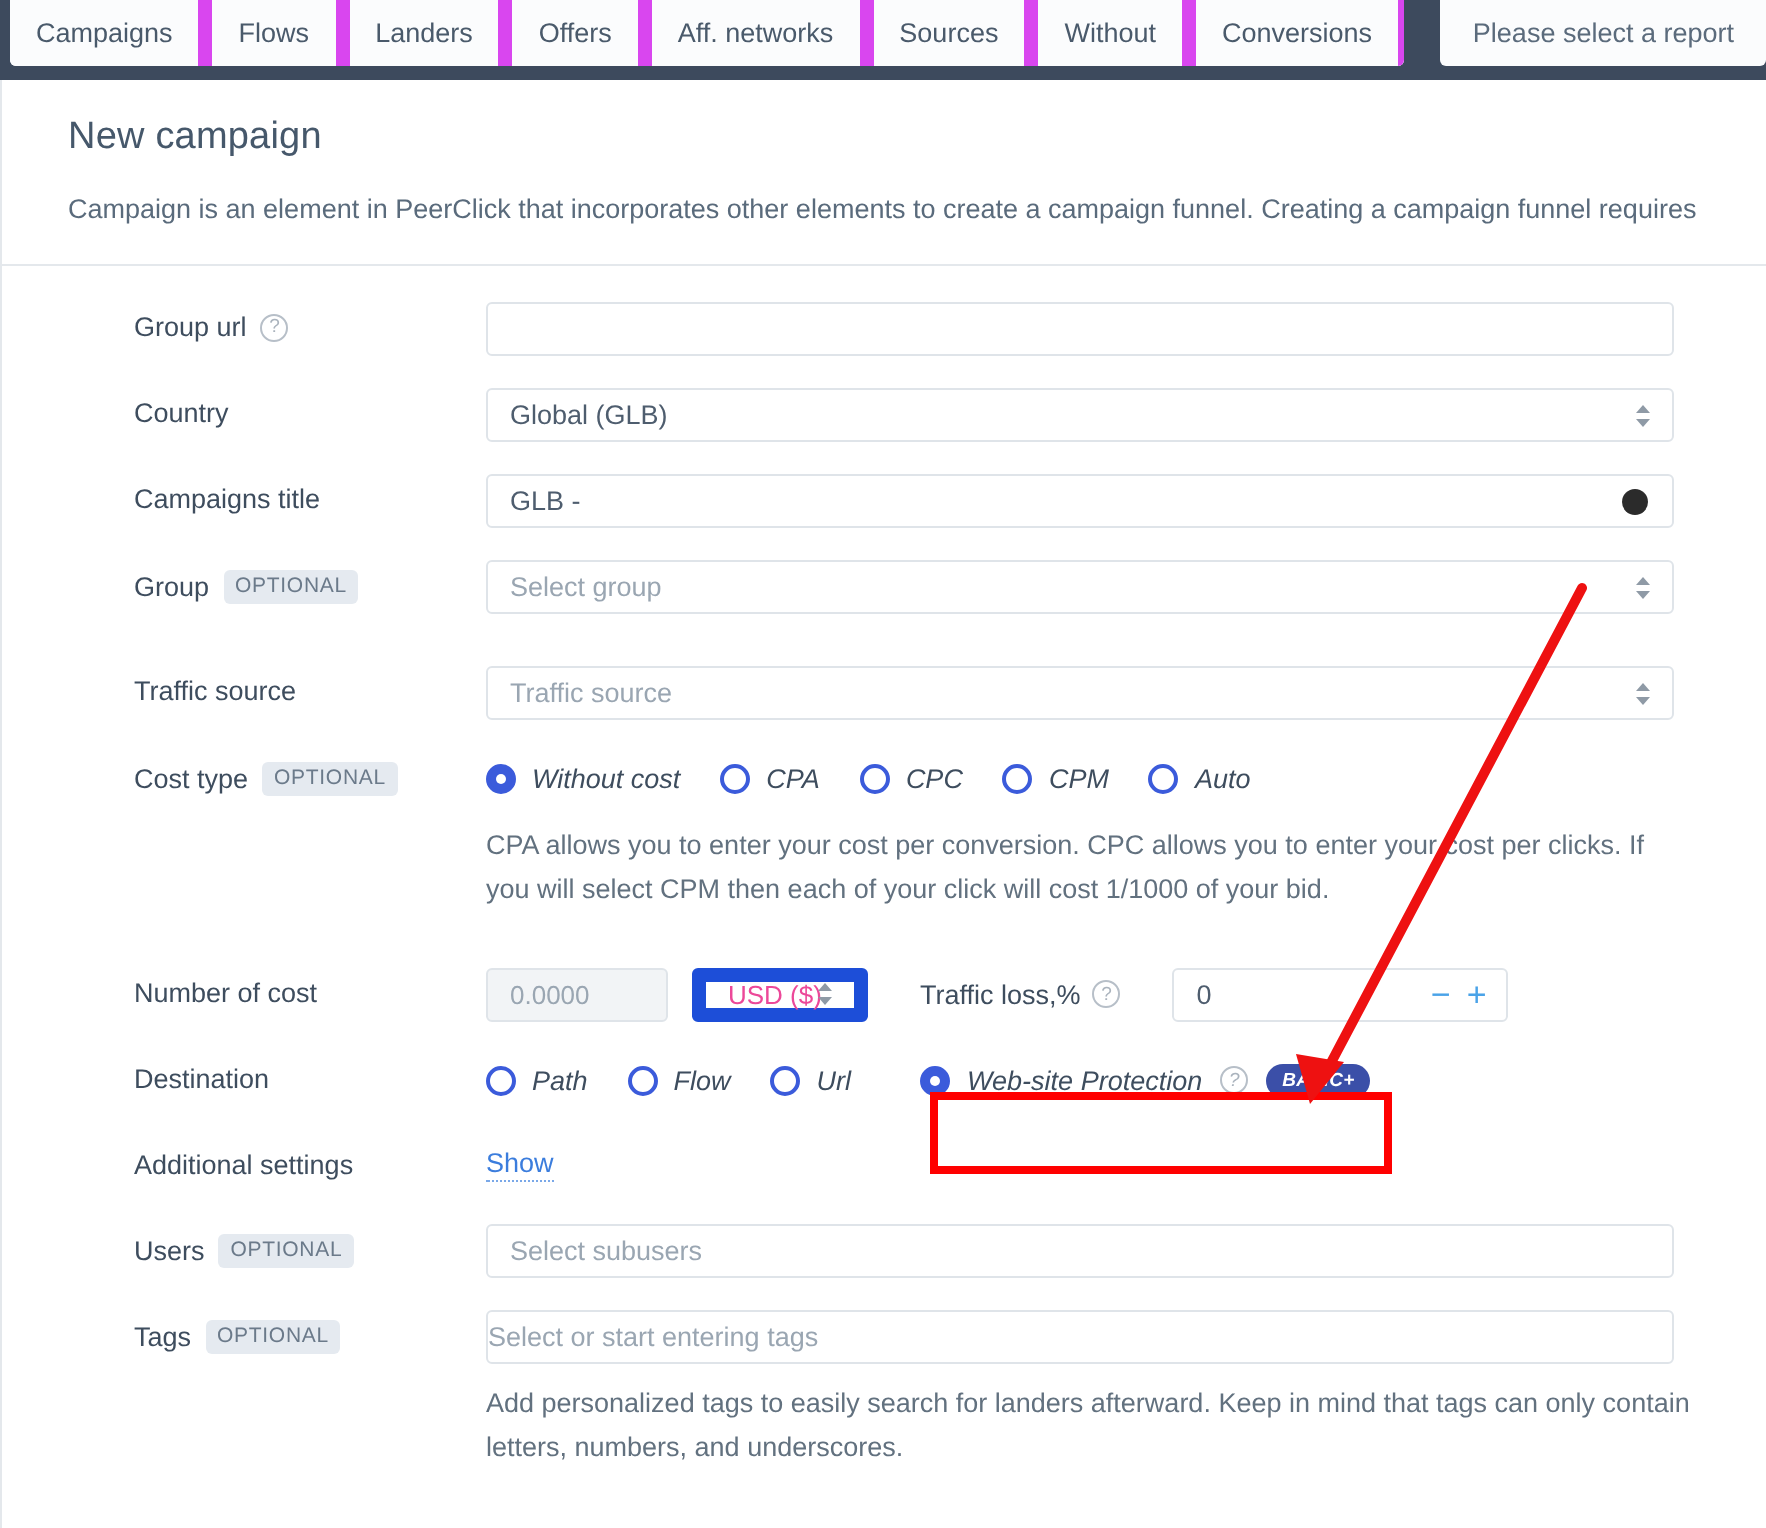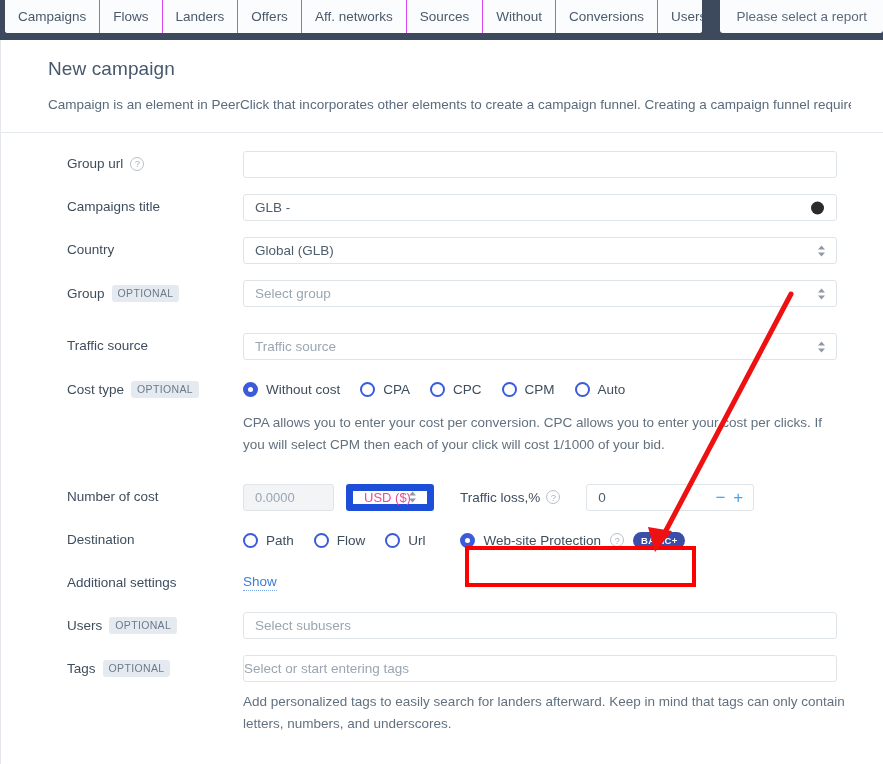--- a/index.html
+++ b/index.html
@@ -17,21 +17,21 @@
   
   #topbar {
     position: absolute; left: 0; top: 0; width: 883px; height: 40px;
     background: #3d4a5d;
     display: flex; align-items: flex-start;
     padding-left: 5px;
   }
   .tab {
     height: 33px;
     background: #fbfcfd;
-    border-right: 1px solid #d946ef;
+    border-right: 7px solid #d946ef;
     display: flex; align-items: center;
     padding: 0 13px;
     font-size: 13.5px;
     color: #4a5a6b;
     white-space: nowrap;
     cursor: pointer;
   }
   .tab:first-child { border-radius: 0 0 0 0; }
   .tab.last-group { border-right: none; }
   #tabs-group {
@@ -54,21 +54,21 @@
     cursor: pointer;
   }
 
   
   #page-wrap {
     position: absolute; left: 0; top: 40px; width: 883px; height: 724px;
     background: #ffffff;
     border-left: 1px solid #e4e8ec;
   }
   #header-block {
-    padding: 18px 32px 16px 47px;
+    padding: 18px 32px 16px 33px;
     border-bottom: 1px solid #e4e8ec;
   }
   #page-title {
     font-size: 19px;
     font-weight: normal;
     color: #46586b;
     margin: 0 0 14px 0;
     letter-spacing: 0.1px;
   }
   #page-desc {
@@ -162,21 +162,21 @@
 
   .hint {
     font-size: 13.5px;
     color: #62717f;
     line-height: 1.62;
     margin-top: 9px;
     max-width: 602px;
   }
 
   
-  .radios { display: flex; align-items: center; gap: 20px; height: 27px; }
+  .radios { display: flex; align-items: center; gap: 20px; height: 27px; font-style: italic; }
   .radio { display: flex; align-items: center; gap: 8px; cursor: pointer; font-size: 13.5px; color: #3e4d5e; }
   .rdot {
     width: 15px; height: 15px; border-radius: 50%;
     border: 2px solid #3b5bdb; background: #fff;
     display: flex; align-items: center; justify-content: center;
     flex: none;
   }
   .rdot.on { background: #3b5bdb; border-color: #3b5bdb; }
   .rdot.on::after {
     content: ""; width: 5px; height: 5px; border-radius: 50%; background: #fff;
@@ -296,43 +296,43 @@
       </div>
       <div class="ctl">
         <div class="field">
             <span></span>
           </div>
       </div>
     </div>
 
     <div class="row">
       <div class="lbl">
-        <span>Campaigns title</span>
-      </div>
-      <div class="ctl">
-        <div class="field">
-          <span>GLB -</span>
-          <span class="cursor-dot"></span>
-        </div>
-      </div>
-    </div>
-
-    <div class="row">
-      <div class="lbl">
         <span>Country</span>
       </div>
       <div class="ctl">
         <div class="field select">
           <span>Global (GLB)</span>
           <span class="chev">
             <svg width="9" height="13" viewBox="0 0 9 13">
                 <path d="M4.5 1 L8 5 L1 5 Z" fill="#8f9aa6"></path>
                 <path d="M4.5 12 L8 8 L1 8 Z" fill="#8f9aa6"></path>
               </svg>
           </span>
+        </div>
+      </div>
+    </div>
+
+    <div class="row">
+      <div class="lbl">
+        <span>Campaigns title</span>
+      </div>
+      <div class="ctl">
+        <div class="field">
+          <span>GLB -</span>
+          <span class="cursor-dot"></span>
         </div>
       </div>
     </div>
 
     <div class="row tight">
       <div class="lbl">
         <span>Group</span>
         <span class="optional">OPTIONAL</span>
       </div>
       <div class="ctl">

